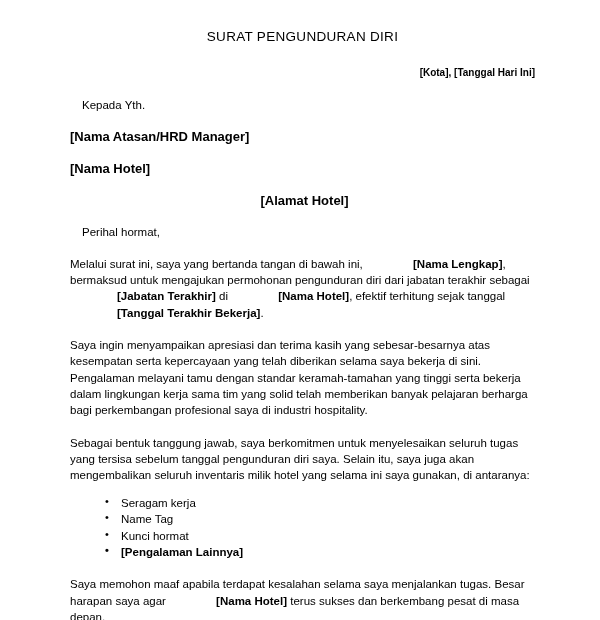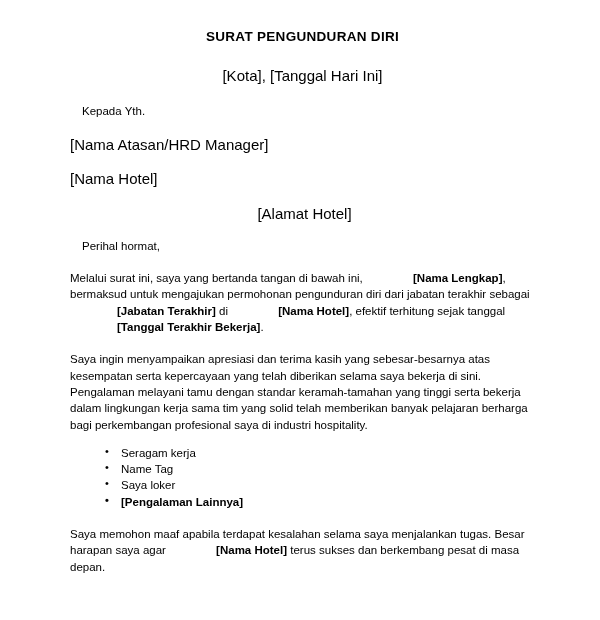--- a/index.html
+++ b/index.html
@@ -18,45 +18,45 @@
     position: relative;
     width: 600px;
     height: 620px;
     background: #ffffff;
     box-sizing: border-box;
     padding: 20px 65px 0 70px;
     overflow: hidden;
   }
   .doc-title {
     text-align: center;
-    font-weight: bold;
+    font-weight: normal;
     font-size: 13.5px;
     letter-spacing: 0.3px;
     margin: 9px 0 12px 0;
     padding: 0;
     line-height: 1.25;
   }
   .date-line {
-    text-align: center;
-    font-weight: normal;
-    font-size: 15px;
+    text-align: right;
+    font-weight: bold;
+    font-size: 10px;
     margin: 20px 0 0 0;
     line-height: 1.3;
   }
   .block {
     font-size: 11.5px;
     line-height: 1.32;
     margin: 12px;
   }
   .gap-lg { margin-top: 19px; }
   .gap-md { margin-top: 15px; }
   .bold { font-weight: bold; padding-left: 47px; }
   .addr {
-    font-weight: normal;
-    font-size: 15px;
+    font-weight: bold;
+    font-size: 13px;
     line-height: 1.32;
     margin-top: 15px;
   }
   .addr.indented { padding-left: 4px; text-align: center; }
   .para {
     font-size: 11.5px;
     line-height: 1.42;
     text-align: left;
     margin-top: 16px;
   }
@@ -94,23 +94,24 @@
   <div class="addr">[Nama Hotel]</div>
   <div class="addr indented"> [Alamat Hotel]</div>
 
 
   <div class="block gap-md">Perihal hormat,</div>
 
   <p class="para"><span>Melalui surat ini, saya yang bertanda tangan di bawah ini, </span><span class="bold">[Nama Lengkap]</span><span>, bermaksud untuk mengajukan permohonan pengunduran diri dari jabatan terakhir sebagai </span><span class="bold">[Jabatan Terakhir]</span><span> di </span><span class="bold">[Nama Hotel]</span><span>, efektif terhitung sejak tanggal </span><span class="bold">[Tanggal Terakhir Bekerja]</span><span>.</span></p>
 
   <p class="para">Saya ingin menyampaikan apresiasi dan terima kasih yang sebesar-besarnya atas kesempatan serta kepercayaan yang telah diberikan selama saya bekerja di sini. Pengalaman melayani tamu dengan standar keramah-tamahan yang tinggi serta bekerja dalam lingkungan kerja sama tim yang solid telah memberikan banyak pelajaran berharga bagi perkembangan profesional saya di industri hospitality.</p>
 
+  <p class="para">Sebagai bentuk tanggung jawab, saya berkomitmen untuk menyelesaikan seluruh tugas yang tersisa sebelum tanggal pengunduran diri saya. Selain itu, saya juga akan mengembalikan seluruh inventaris milik hotel yang selama ini saya gunakan, di antaranya:</p>
 
   <ul class="inventory-list">
     <li>Seragam kerja</li>
     <li>Name Tag</li>
-    <li>Saya loker</li>
+    <li>Kunci hormat</li>
     <li class="bold">[Pengalaman Lainnya]</li>
   </ul>
 
   <p class="para"><span>Saya memohon maaf apabila terdapat kesalahan selama saya menjalankan tugas. Besar harapan saya agar </span><span class="bold">[Nama Hotel]</span><span> terus sukses dan berkembang pesat di masa depan.</span></p>
 
 </div>
 
 </body></html>

